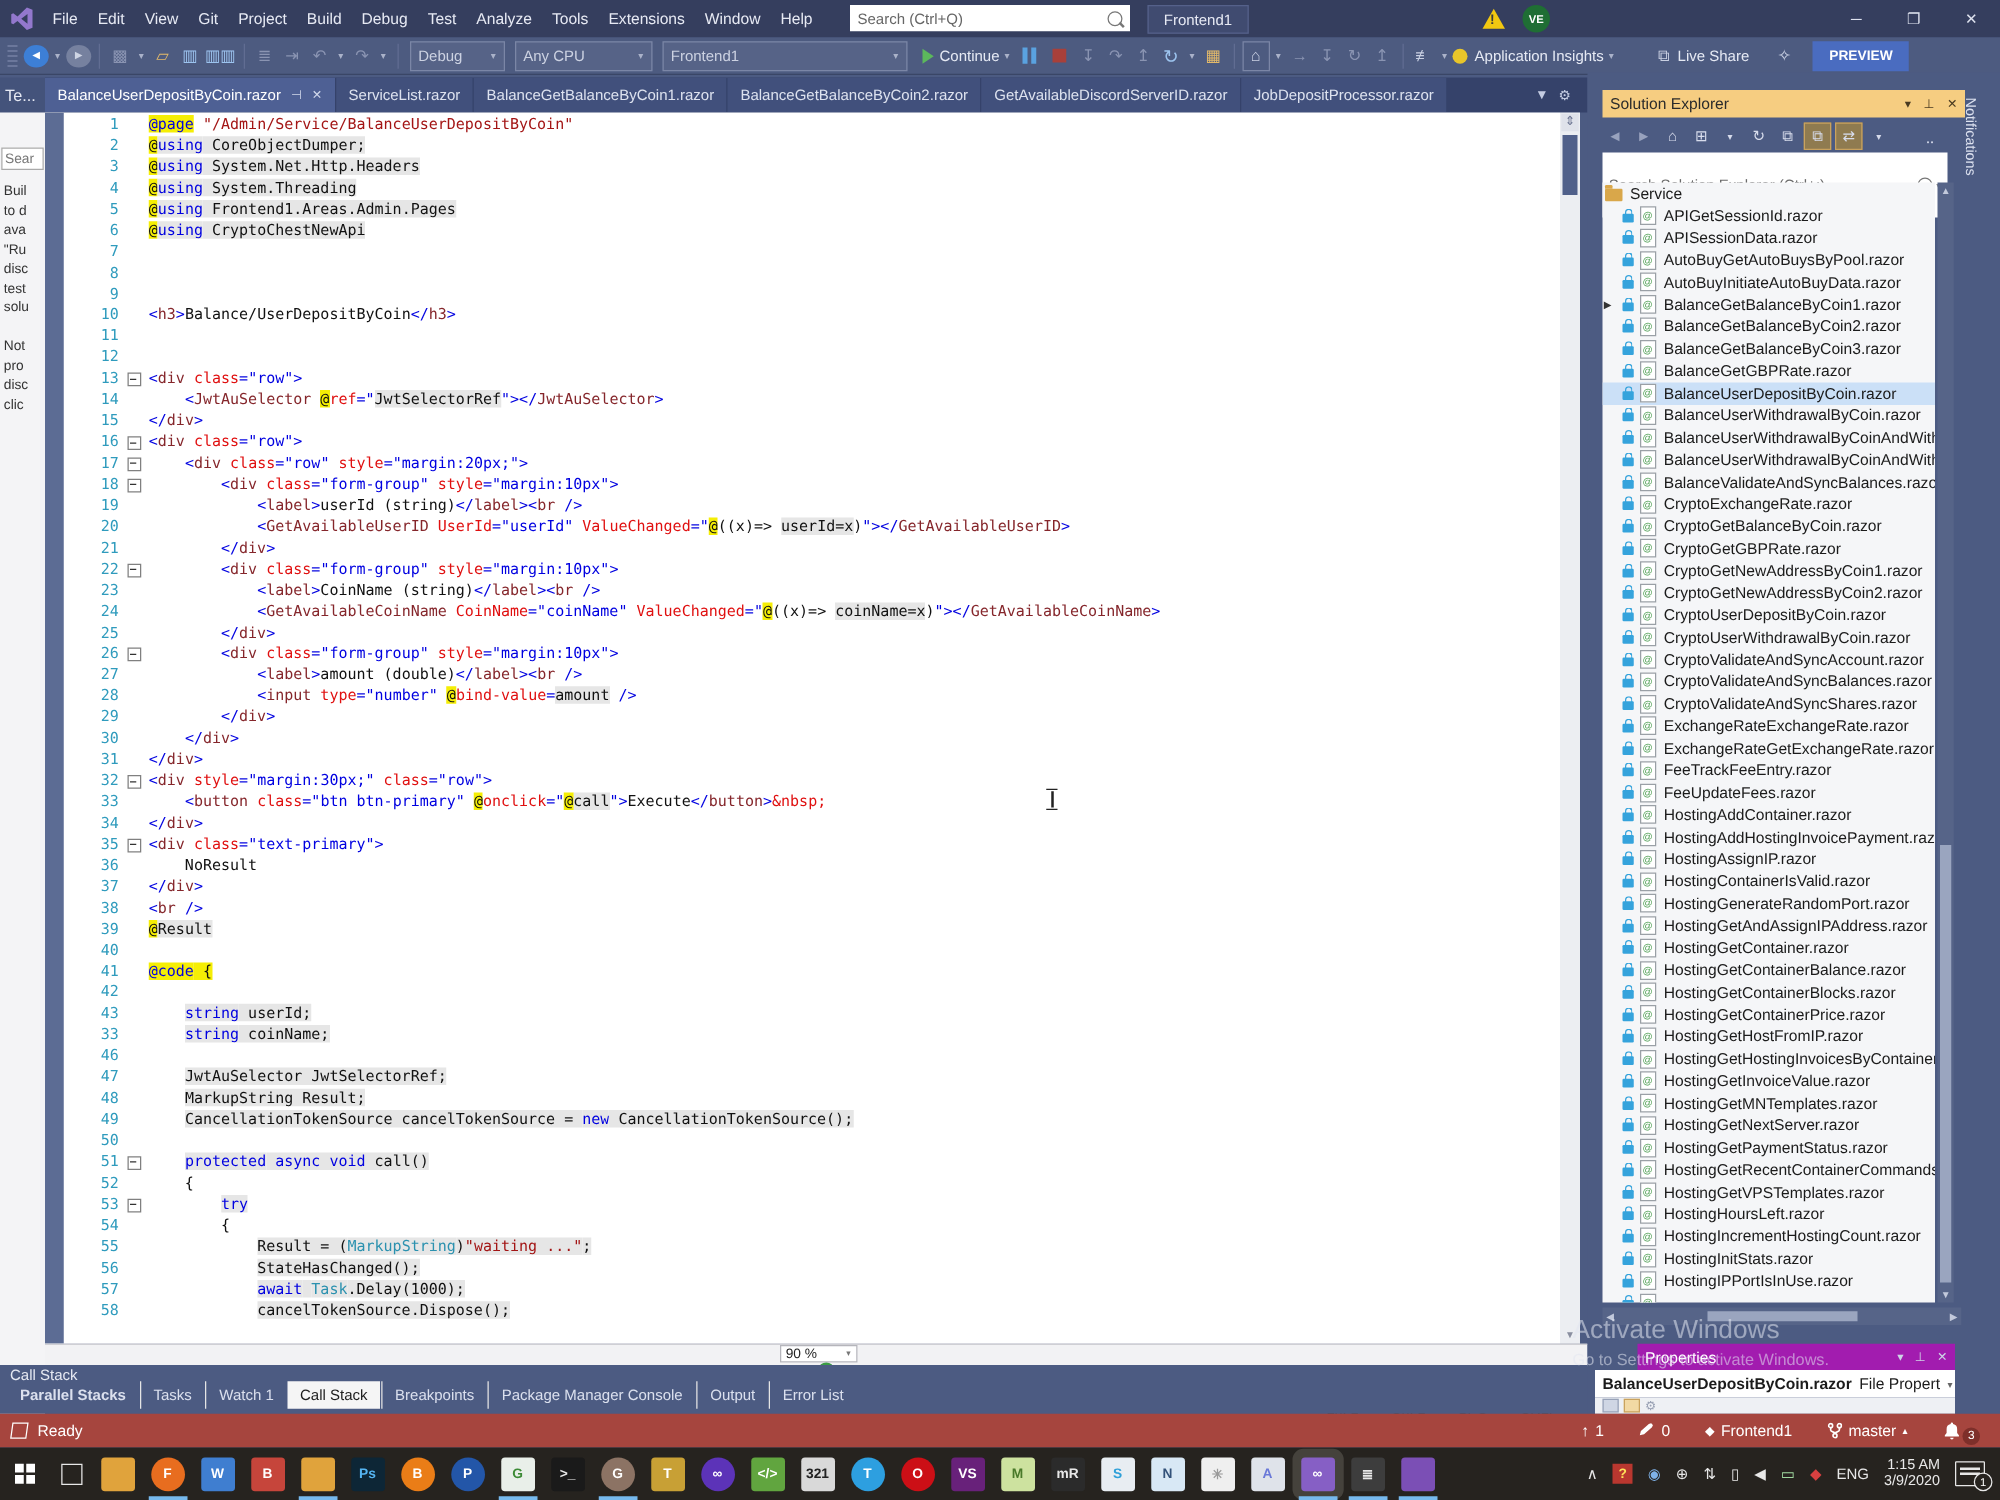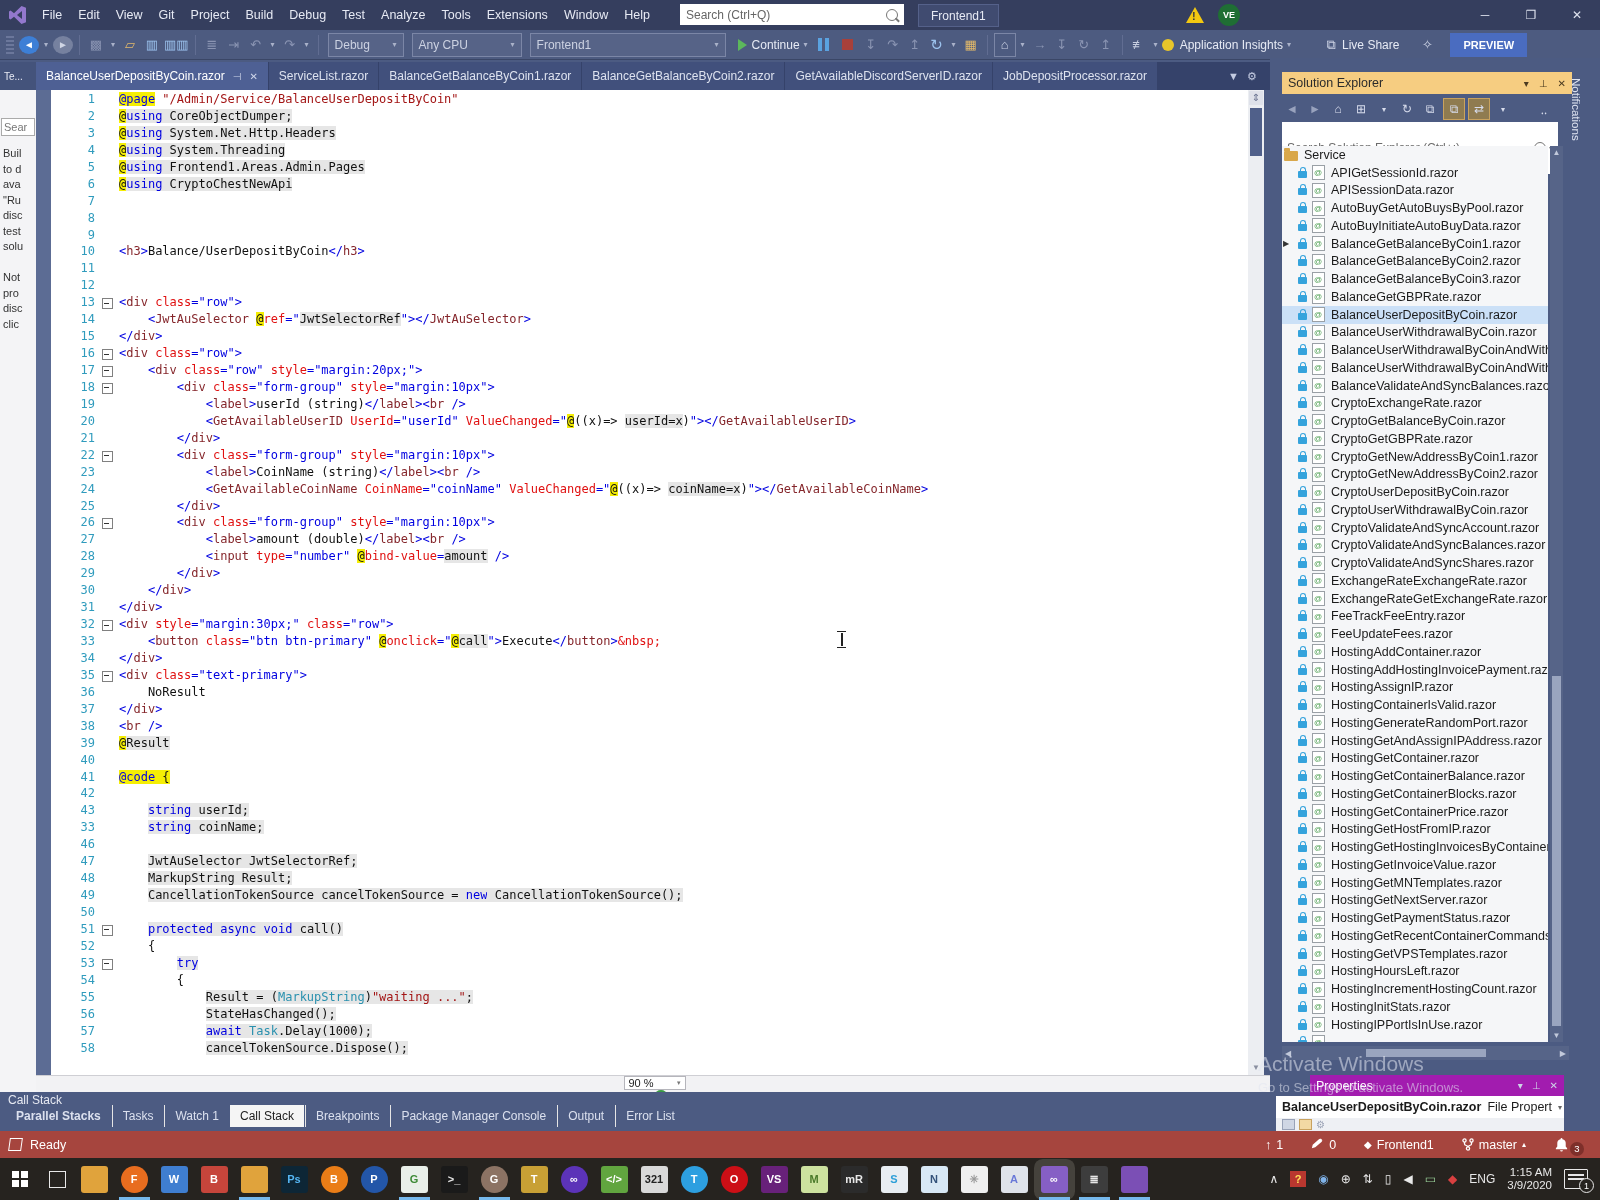--- a/index.html
+++ b/index.html
@@ -41,21 +41,21 @@
           justify-content:space-between;padding:0 6px;margin:0 4px;font-size:12px;}
   .tbdrop .c{font-size:8px;color:#aab2c9;margin-left:8px;}
   .play{width:0;height:0;border-top:6px solid transparent;border-bottom:6px solid transparent;border-left:9px solid #5cb85c;margin:0 5px 0 8px;}
   .pausebars{display:flex;gap:3px;margin:0 6px;}
   .pausebars i{width:4px;height:13px;background:#5aa2e0;}
   .stopsq{width:11px;height:11px;background:#a8403a;margin:0 7px;}
   .bulb{width:12px;height:12px;border-radius:50%;background:#e8c52a;margin-right:6px;}
   .preview{height:24px;background:#4a6cc0;color:#fff;font-weight:bold;font-size:11px;display:flex;align-items:center;
            padding:0 13px;margin:0 10px 0 12px;}
   
-  .lstrip-tab{left:0;top:62px;width:36px;height:28px;background:#44537b;color:#e7eaf4;font-size:10px;
+  .lstrip-tab{left:0;top:62px;width:36px;height:28px;background:#44537b;color:#e7eaf4;font-size:13px;
               display:flex;align-items:center;padding-left:4px;overflow:hidden;white-space:nowrap;}
   .lstrip{left:0;top:90px;width:36px;height:1041px;background:#f4f4f6;color:#444;font-size:11px;overflow:hidden;}
   .lstrip .searbox{margin:28px 1px 10px 1px;border:1px solid #aaa;background:#fff;height:16px;line-height:16px;
                    padding-left:2px;color:#777;overflow:hidden;white-space:nowrap;}
   .lstrip .frag{height:15.5px;line-height:15.5px;padding-left:3px;white-space:nowrap;overflow:hidden;color:#333;}
   
   .tabstrip{left:36px;top:62px;width:1234px;height:28px;background:#35426a;display:flex;align-items:flex-end;overflow:hidden;}
   .dtab{height:28px;display:flex;align-items:center;padding:0 10px;background:#41507c;color:#dde2ef;
         font-size:12px;margin-right:1px;white-space:nowrap;}
   .dtab.active{background:#4e6094;color:#fff;}

